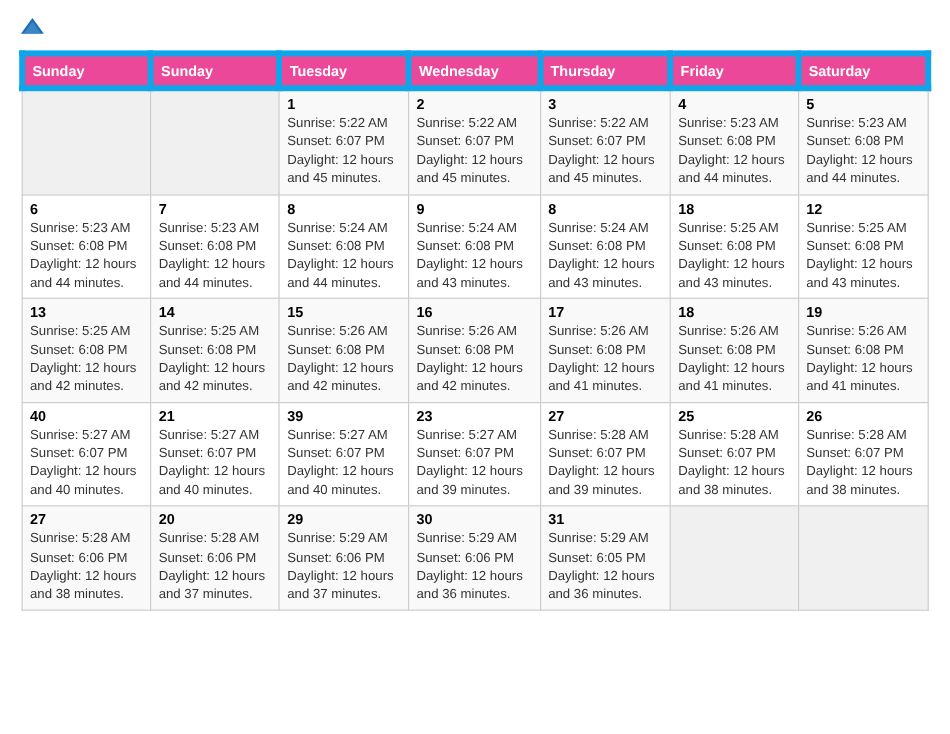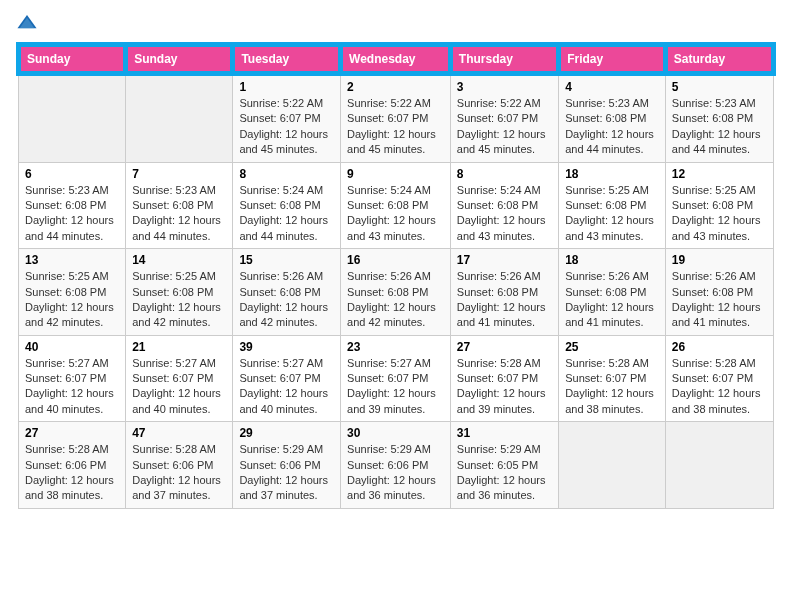--- a/index.html
+++ b/index.html
@@ -299,21 +299,21 @@
           </td>
         </tr>
         <tr>
           <td>
             <span class="day-num">27</span>
             <div class="day-info" style="white-space: pre-line;">Sunrise: 5:28 AM
 Sunset: 6:06 PM
 Daylight: 12 hours and 38 minutes.</div>
           </td>
           <td>
-            <span class="day-num">47</span>
+            <span class="day-num">20</span>
             <div class="day-info" style="white-space: pre-line;">Sunrise: 5:28 AM
 Sunset: 6:06 PM
 Daylight: 12 hours and 37 minutes.</div>
           </td>
           <td>
             <span class="day-num">29</span>
             <div class="day-info" style="white-space: pre-line;">Sunrise: 5:29 AM
 Sunset: 6:06 PM
 Daylight: 12 hours and 37 minutes.</div>
           </td>

